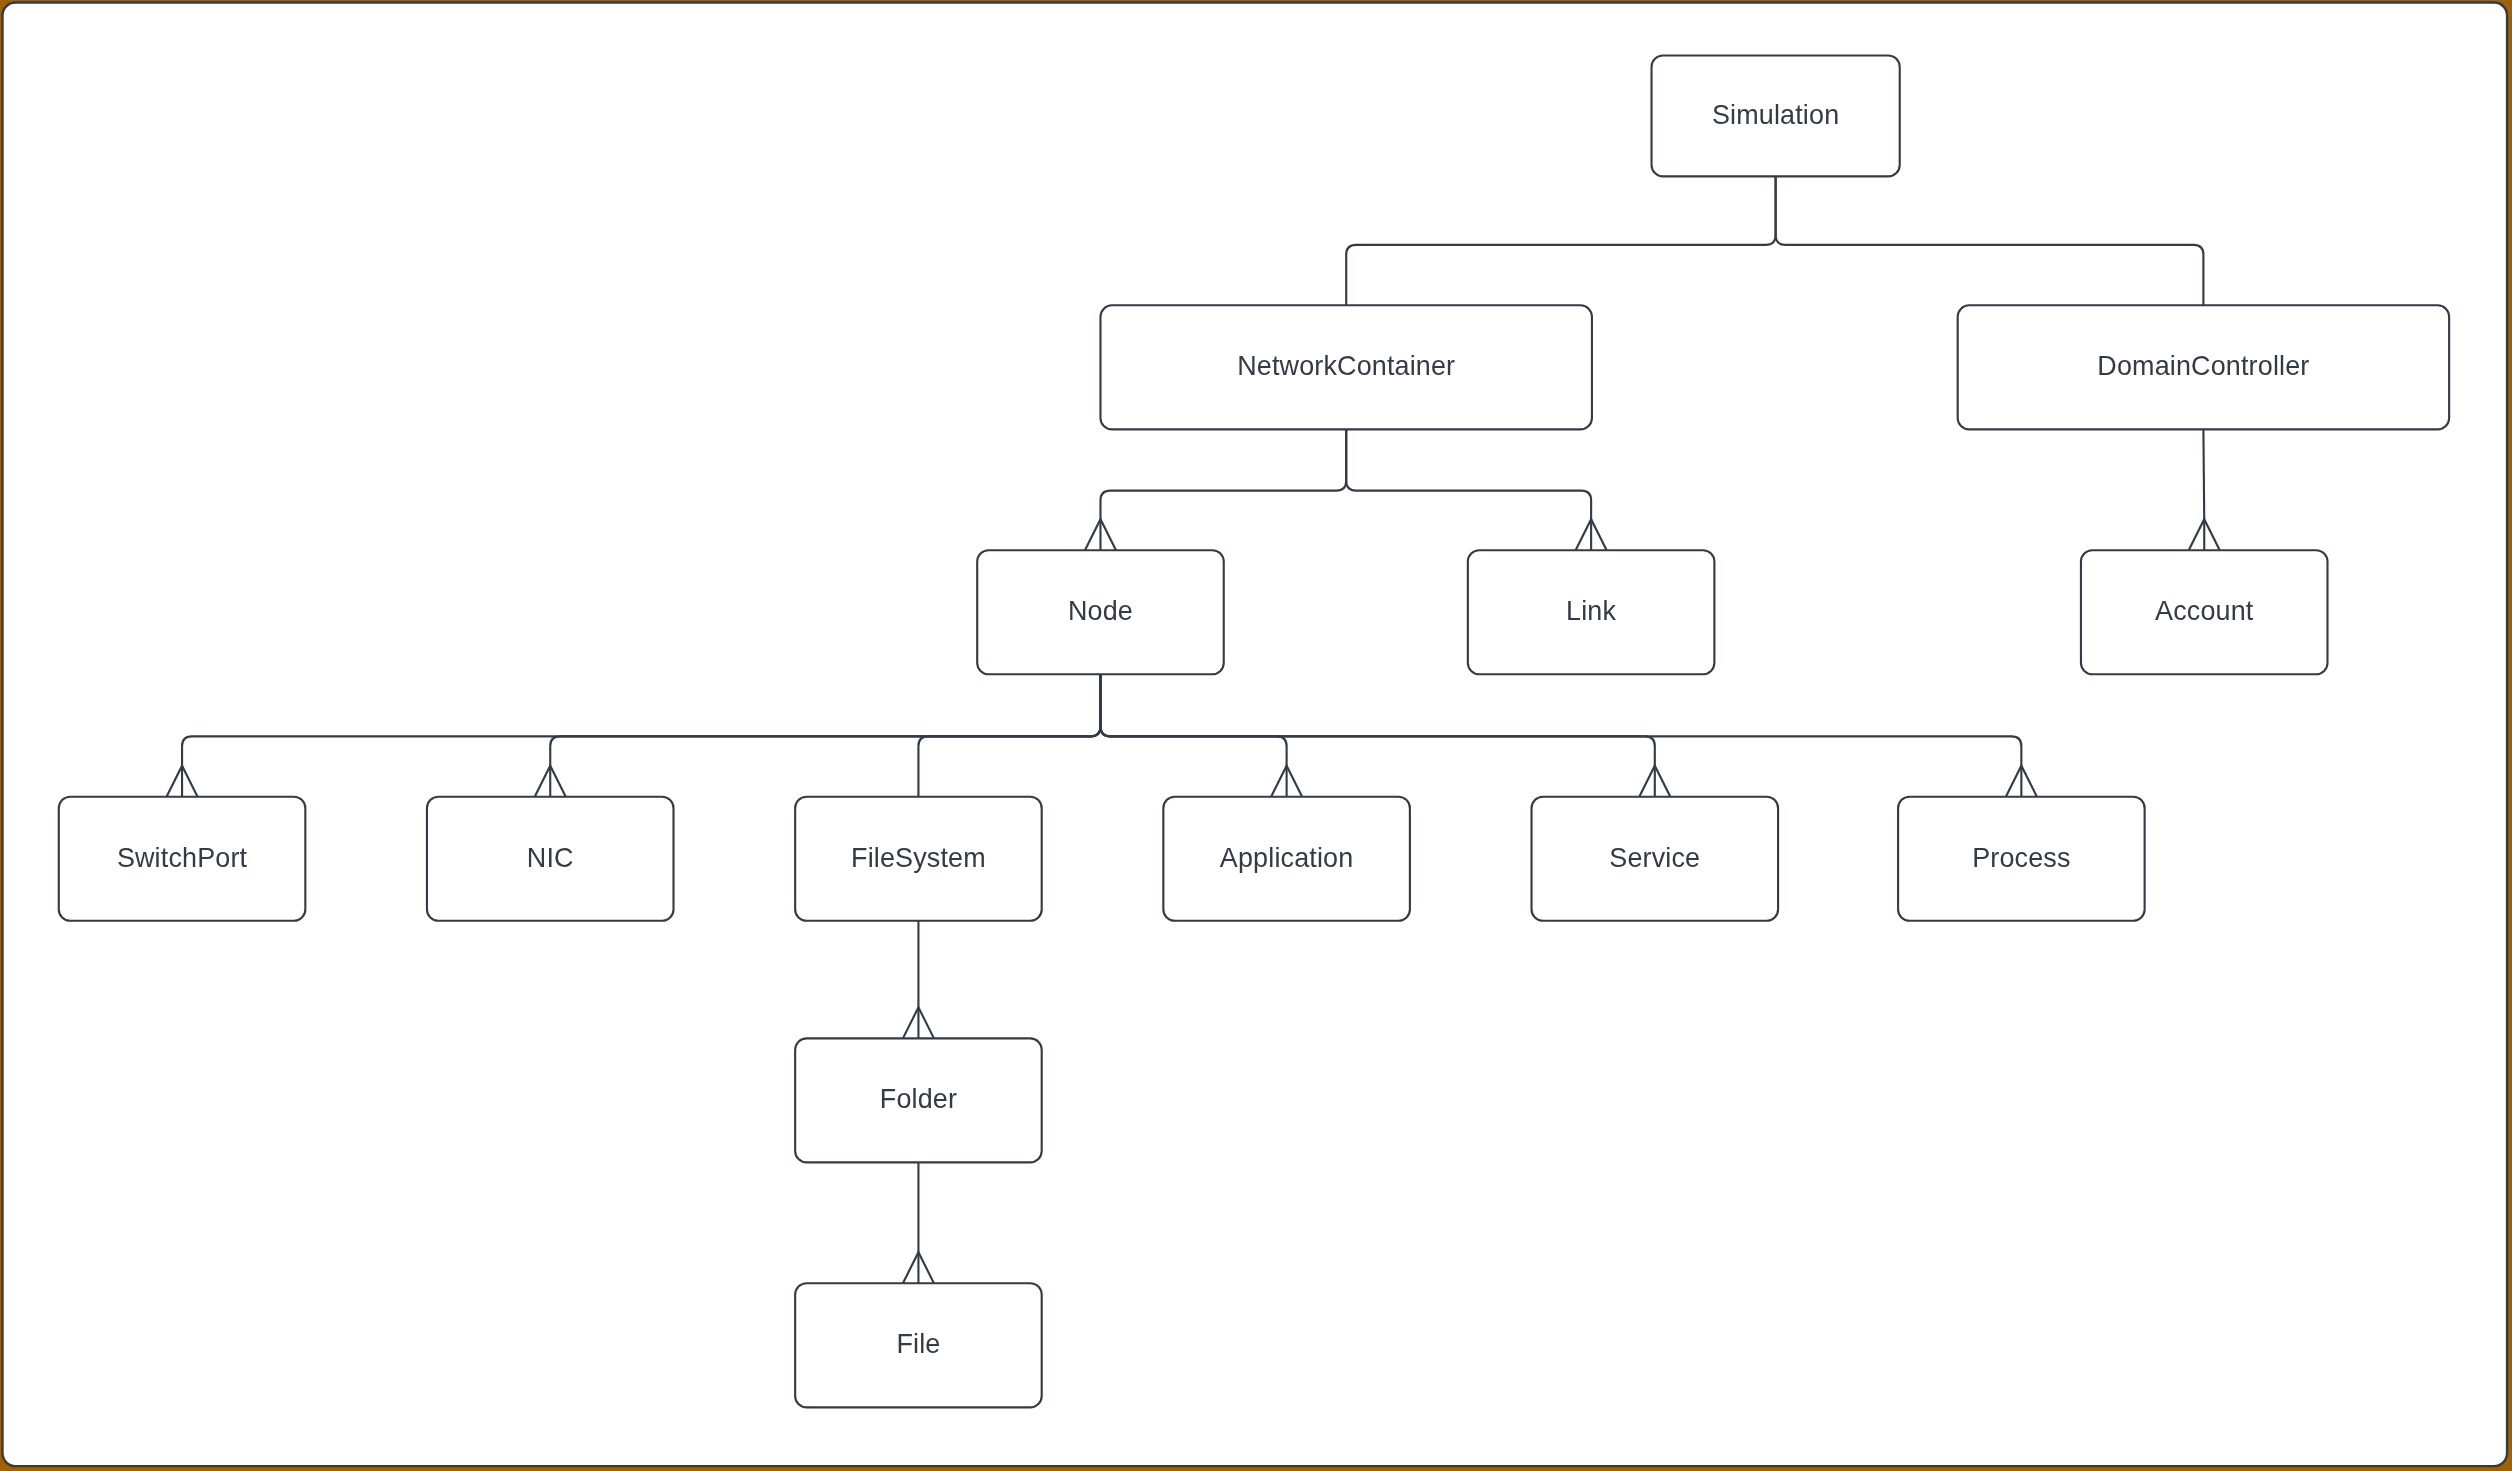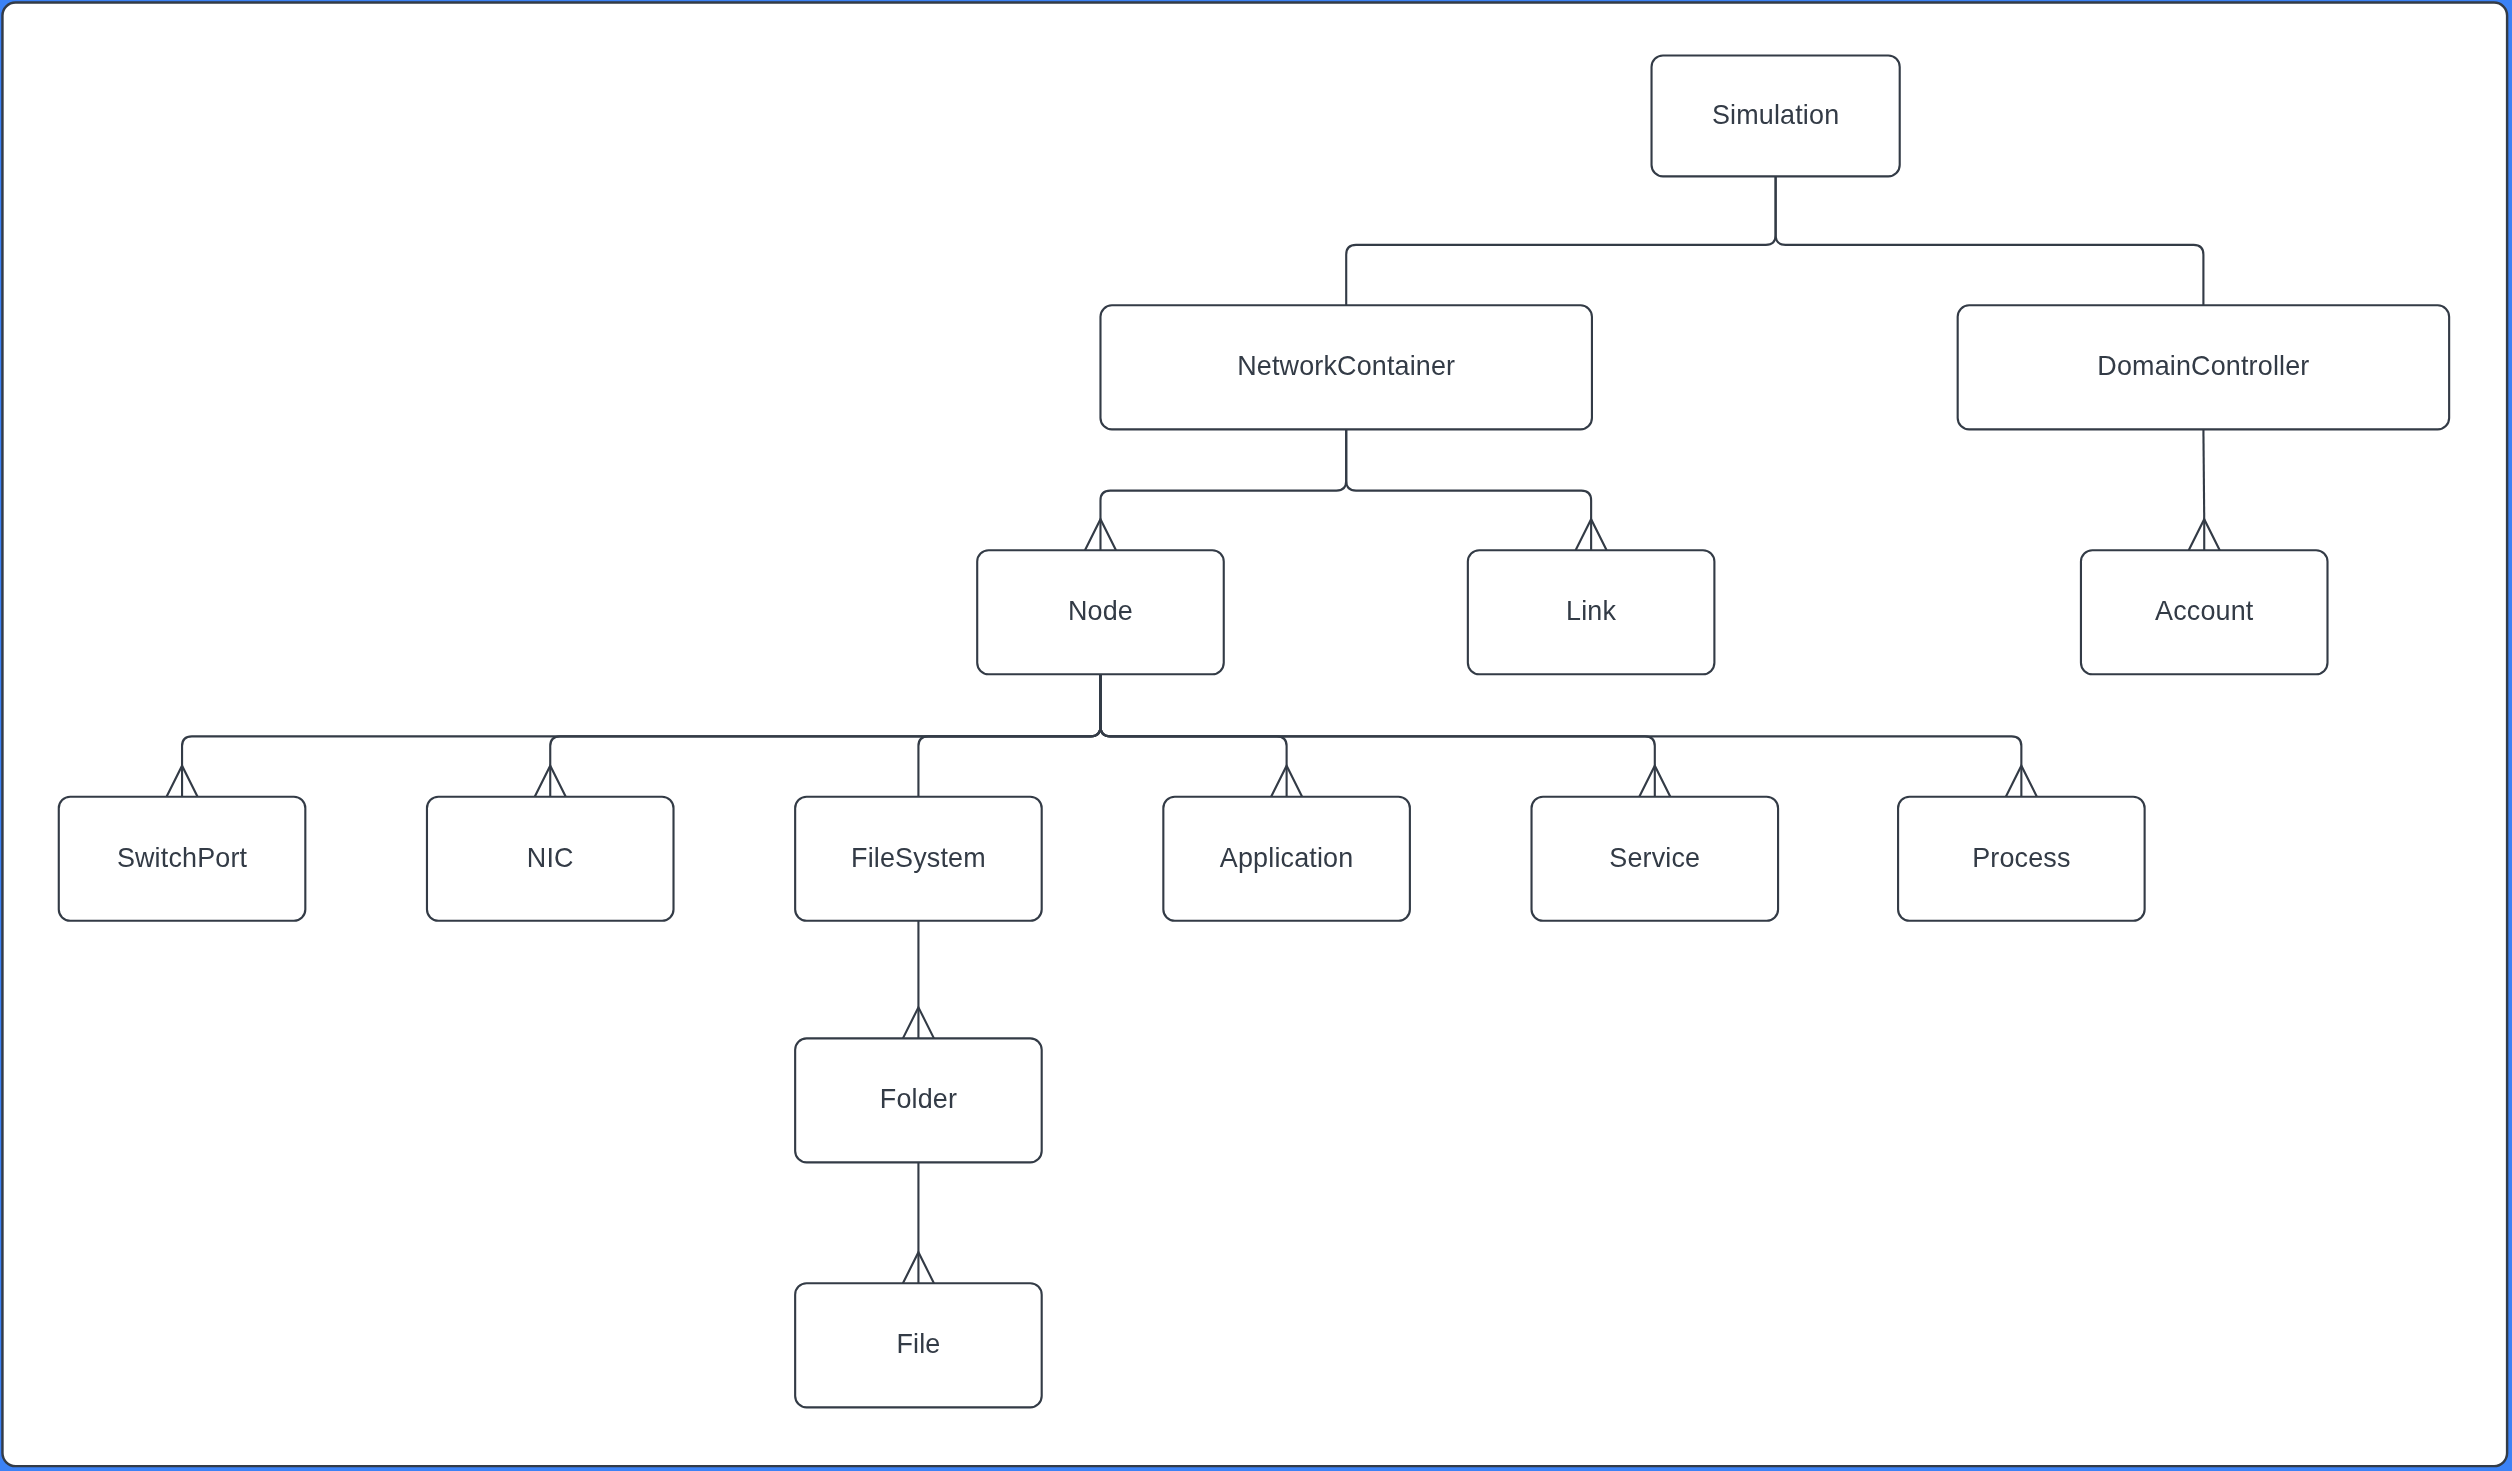--- a/index.html
+++ b/index.html
@@ -10,21 +10,21 @@
   body {
     width: 2512px;
     height: 1471px;
     font-family: "Liberation Sans", sans-serif;
     overflow: hidden;
   }
   #diagram-root {
     position: relative;
     width: 2512px;
     height: 1471px;
-    background: #3b82f6;
+    background: #a16207;
   }
   svg#uml-canvas {
     position: absolute;
     left: 0;
     top: 0;
     width: 2512px;
     height: 1471px;
     display: block;
   }
   .frame-rect {

